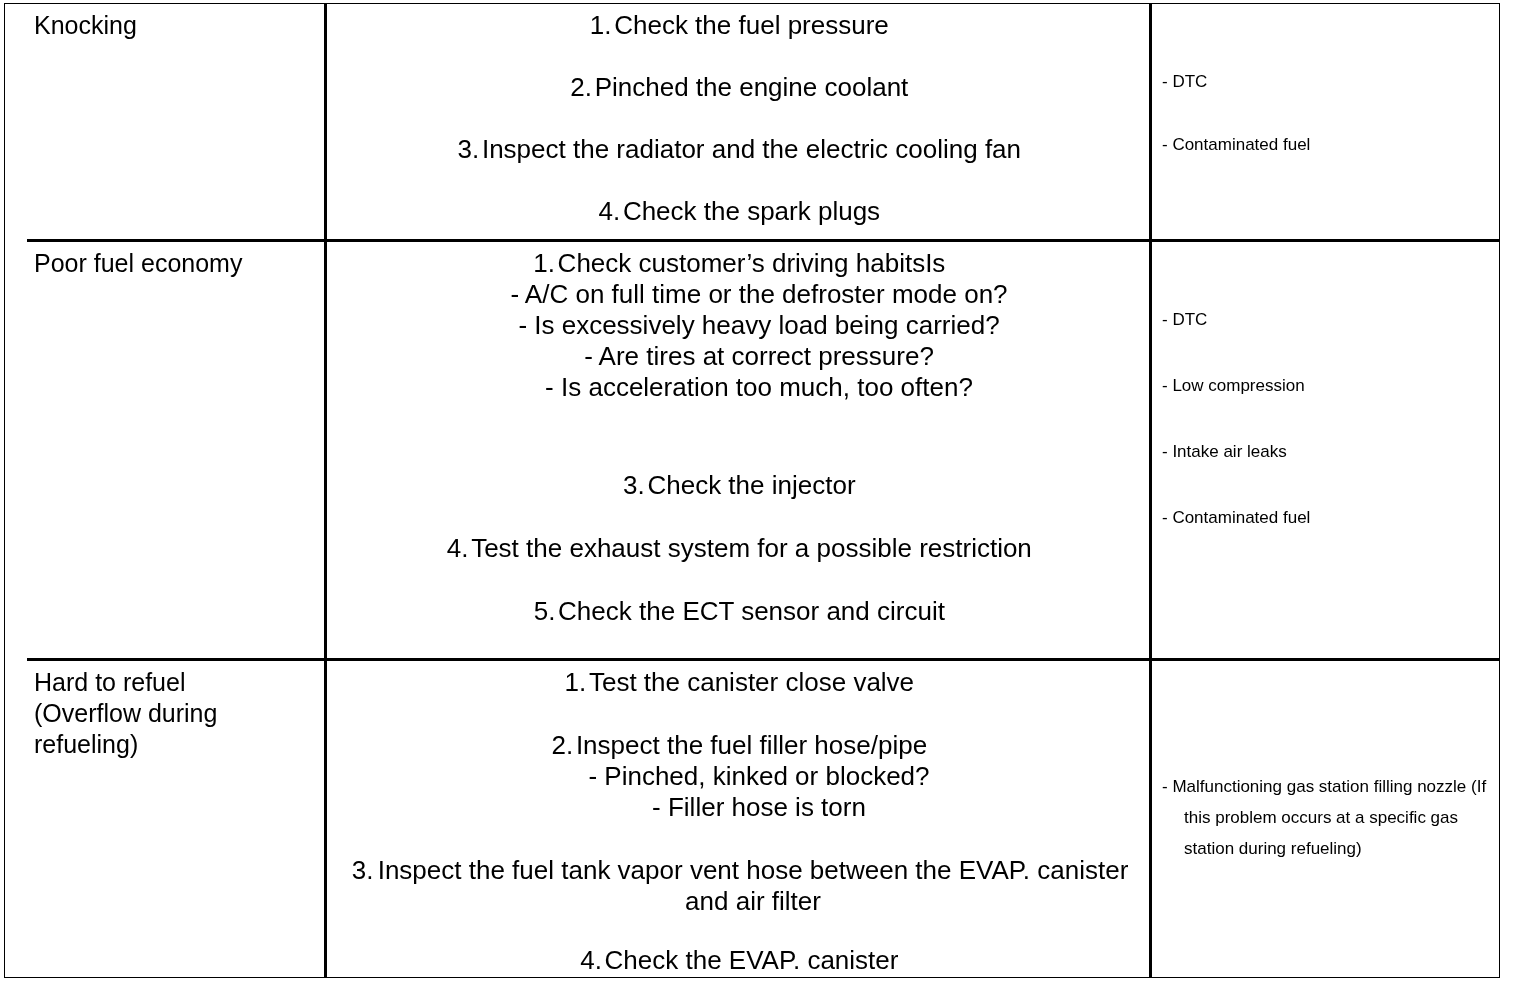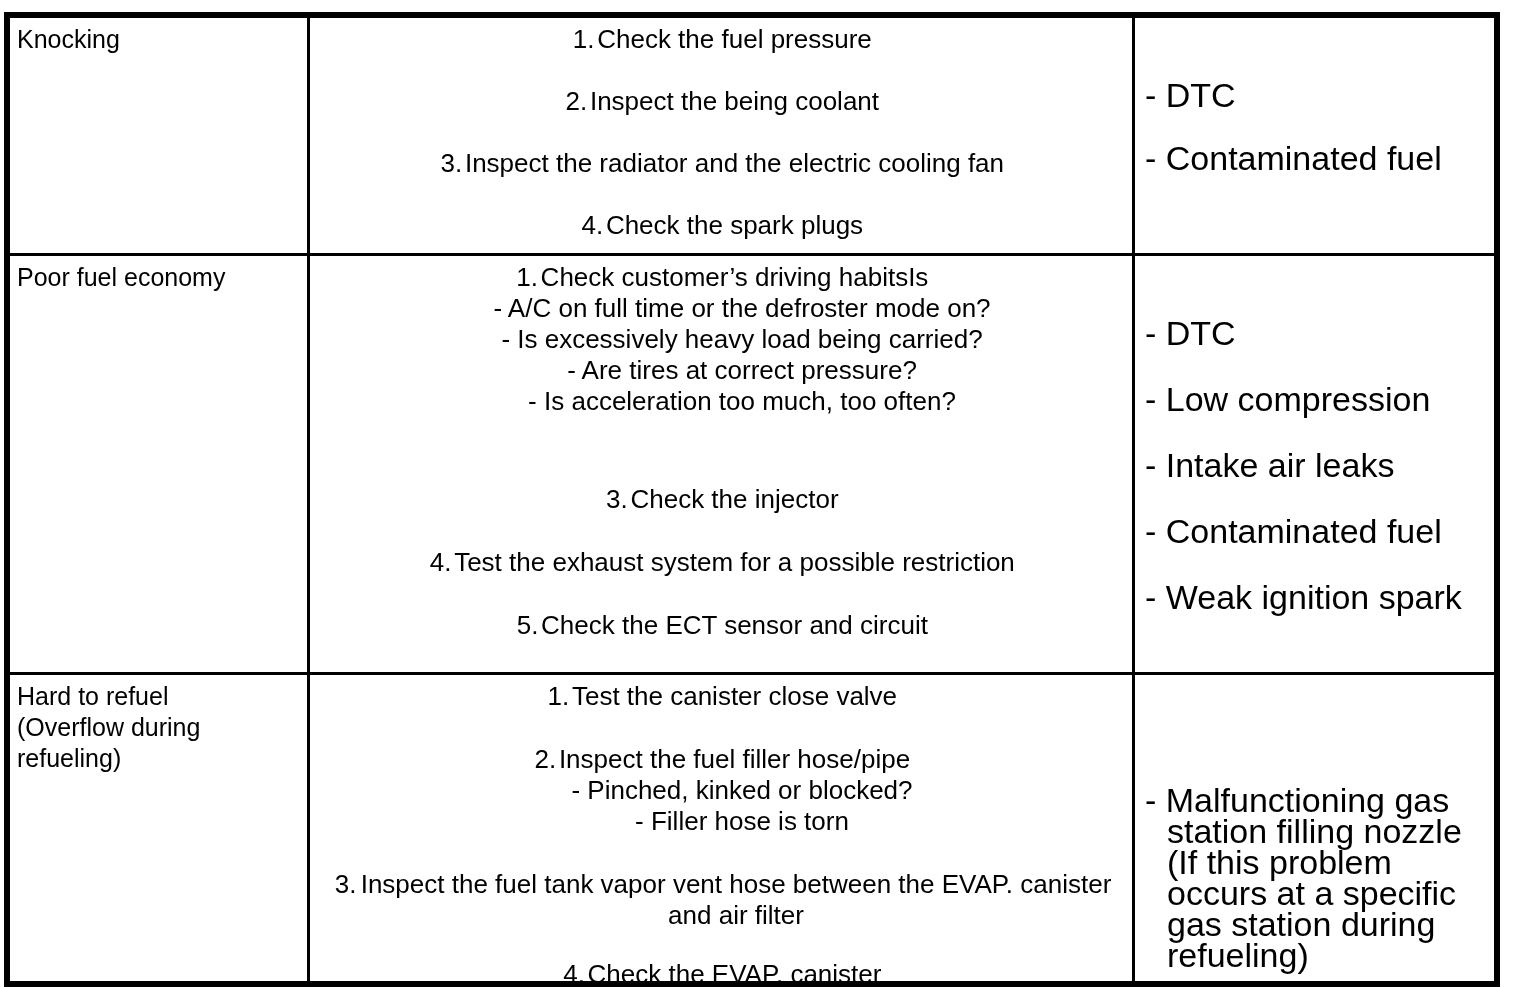--- a/index.html
+++ b/index.html
@@ -19,26 +19,27 @@
     position: relative;
     width: 1520px;
     height: 988px;
     background: #ffffff;
   }
 
   
   .tbl {
     position: absolute;
     left: 4px;
-    top: 12px;
+    top: 3px;
     width: 1496px;
     height: 975px;
-    border: 6px solid #000000;
+    border: 1px solid #000000;
     box-sizing: border-box;
     background: #ffffff;
+    padding-left: 22px;
   }
 
   .tbl-inner {
     position: relative;
     width: 100%;
     height: 100%;
   }
 
   
   .vrule {
@@ -108,21 +109,21 @@
     width: 30px;
     margin-left: -30px;
   }
   .substep {
     display: block;
     padding-left: 58px;
     text-indent: -16px;
   }
 
   .causes {
-    font-size: 34px;
+    font-size: 17px;
     line-height: 31px;
   }
   .cause {
     display: block;
     padding-left: 22px;
     text-indent: -22px;
   }
 
   
   .gap-31 { height: 31px; }
@@ -143,21 +144,21 @@
       <div class="hrule r2"></div>
 
       <div class="cell col-a row-1 pad-a">
         <div class="symptom">Knocking</div>
       </div>
 
       <div class="cell col-b row-1 pad-b">
         <div class="steps">
           <span class="step"><span class="num">1.</span><span>Check the fuel pressure</span></span>
           <div class="gap-31"></div>
-          <span class="step"><span class="num">2.</span><span>Inspect the being coolant</span></span>
+          <span class="step"><span class="num">2.</span><span>Pinched the engine coolant</span></span>
           <div class="gap-31"></div>
           <span class="step"><span class="num">3.</span><span>Inspect the radiator and the electric cooling fan</span></span>
           <div class="gap-31"></div>
           <span class="step"><span class="num">4.</span><span>Check the spark plugs</span></span>
         </div>
       </div>
 
       <div class="cell col-c row-1 pad-c">
         <div class="causes" style="padding-top:56px;">
           <span class="cause">- DTC</span>
@@ -190,21 +191,20 @@
       <div class="cell col-c row-2 pad-c">
         <div class="causes" style="padding-top:56px;">
           <span class="cause">- DTC</span>
           <div class="gap-35"></div>
           <span class="cause">- Low compression</span>
           <div class="gap-35"></div>
           <span class="cause">- Intake air leaks</span>
           <div class="gap-35"></div>
           <span class="cause">- Contaminated fuel</span>
           <div class="gap-35"></div>
-          <span class="cause">- Weak ignition spark</span>
         </div>
       </div>
 
       <div class="cell col-a row-3 pad-a">
         <div class="symptom">Hard to refuel
 (Overflow during
 refueling)</div>
       </div>
 
       <div class="cell col-b row-3 pad-b">

